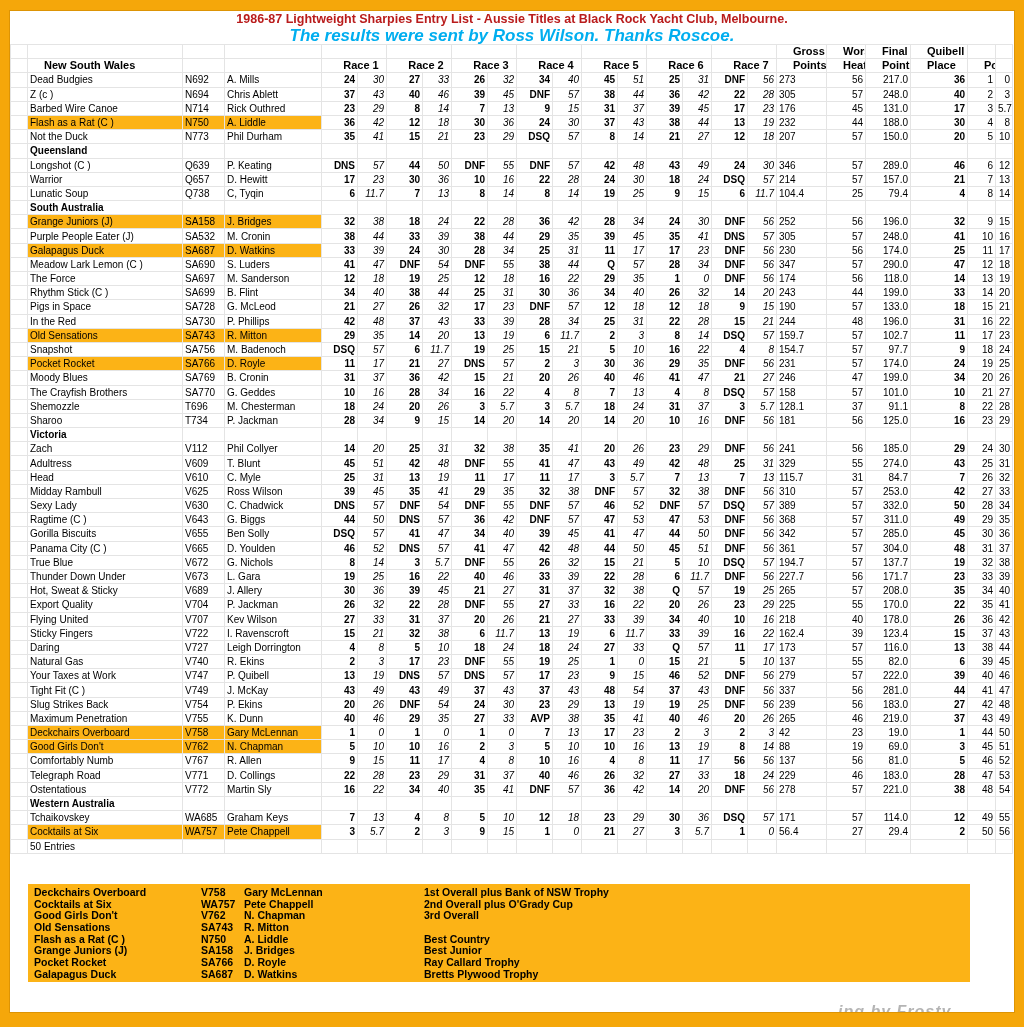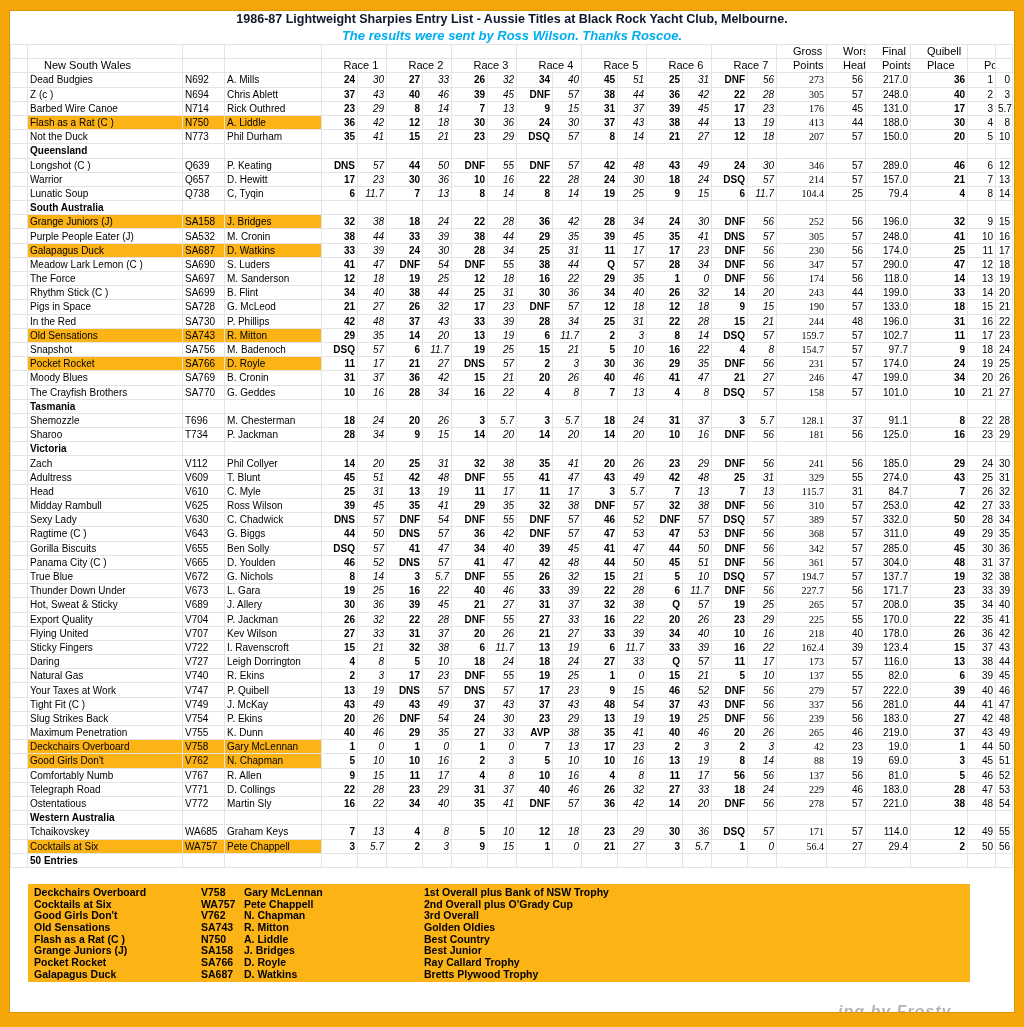--- a/index.html
+++ b/index.html
@@ -6,43 +6,43 @@
   body{
     width:1024px;height:1027px;position:relative;
     background:var(--border_orange,#F5A70A);
     font-family:"Liberation Sans","DejaVu Sans",sans-serif;
     -webkit-font-smoothing:antialiased;
   }
   .sheet{
     position:absolute;left:10px;top:11px;width:1004px;height:1001px;
     background:#ffffff;outline:1px solid #DD9404;overflow:hidden;
   }
-  .title-row{height:17px;line-height:17px;text-align:center;font-size:12.5px;font-weight:bold;color:#0f172a;}
-  .subtitle-row{height:16px;line-height:15px;text-align:center;font-size:13px;font-weight:bold;font-style:italic;color:var(--cyan,#00AEEF);}
+  .title-row{height:17px;line-height:17px;text-align:center;font-size:12.5px;font-weight:bold;color:#b91c1c;}
+  .subtitle-row{height:16px;line-height:15px;text-align:center;font-size:17px;font-weight:bold;font-style:italic;color:var(--cyan,#00AEEF);}
   table.results{border-collapse:collapse;table-layout:fixed;margin-left:0;width:1002px;}
   table.results td{
     border:1px solid var(--grid,#E4E4E4);
     font-size:10px;line-height:11px;height:14.2px;
     padding:0 2px;box-sizing:border-box;overflow:hidden;white-space:nowrap;
     color:#000;background:#fff;
   }
   td.c-name{padding-left:3px;margin-left:40px;}
   td.c-sail{padding-left:2px;}
   td.c-skip{padding-left:3px;}
   td.c-place{font-weight:bold;text-align:right;padding-right:7px;}
   td.c-pts{font-style:italic;text-align:right;padding-right:5px;}
-  td.c-gross{text-align:right;padding-right:11px;font-family:Liberation Serif, serif;}
+  td.c-gross{text-align:left;padding-right:11px;}
   td.c-worst{text-align:right;padding-right:13px;}
   td.c-final{text-align:right;padding-right:5px;}
   td.c-prog{background:var(--gray_col,#E8E8E8);font-weight:bold;font-size:11px;text-align:right;padding-right:13px;}
   td.c-posn,td.c-ptscol{font-size:7.5px;color:#808080;text-align:right;padding-right:4px;}
   tr.hl td.c-name,tr.hl td.c-sail,tr.hl td.c-skip{background:var(--highlight_orange,#FCB316);}
   td.section-cell{background:var(--yellow,#FFFF00);font-weight:bold;font-size:11px;color:#000;padding-left:3px;}
-  td.note-cell{font-weight:bold;font-size:11px;padding-left:3px;margin-left:16px;}
-  tr.hrow td{font-weight:normal;font-size:11px;padding-left:16px;}
+  td.note-cell{font-weight:normal;font-size:11px;padding-left:3px;margin-left:16px;}
+  tr.hrow td{font-weight:bold;font-size:11px;padding-left:16px;}
   td.h-yellow{background:var(--yellow,#FFFF00);}
   td.h-gray{background:var(--gray_col,#E8E8E8);}
   td.h-race{background:var(--yellow,#FFFF00);text-align:center;}
   td.h-small{font-size:8px;background:var(--gray_col,#E8E8E8);text-align:center;padding:0 1px;}
   .summary{
     position:absolute;left:18px;top:873px;width:942px;height:98px;
     background:var(--highlight_orange,#FCB316);padding-top:3px;box-sizing:border-box;
   }
   .summary-row{display:flex;height:11.7px;line-height:11.7px;font-size:10.5px;font-weight:bold;color:#000;}
   .s-name{width:167px;padding-left:6px;}
@@ -219,21 +219,21 @@
           <td class="c-place">30</td>
           <td class="c-pts">36</td>
           <td class="c-place">24</td>
           <td class="c-pts">30</td>
           <td class="c-place">37</td>
           <td class="c-pts">43</td>
           <td class="c-place">38</td>
           <td class="c-pts">44</td>
           <td class="c-place">13</td>
           <td class="c-pts">19</td>
-          <td class="c-gross">413</td>
+          <td class="c-gross">232</td>
           <td class="c-worst">44</td>
           <td class="c-final">188.0</td>
           <td class="c-prog">30</td>
           <td class="c-posn">4</td>
           <td class="c-ptscol">8</td>
         </tr>
         <tr>
           <td></td>
           <td class="c-name">Not the Duck</td>
           <td class="c-sail">N773</td>
@@ -719,46 +719,20 @@
           <td class="c-place">4</td>
           <td class="c-pts">8</td>
           <td class="c-place">DSQ</td>
           <td class="c-pts">57</td>
           <td class="c-gross">158</td>
           <td class="c-worst">57</td>
           <td class="c-final">101.0</td>
           <td class="c-prog">10</td>
           <td class="c-posn">21</td>
           <td class="c-ptscol">27</td>
-        </tr>
-        <tr>
-          <td></td>
-          <td class="section-cell">Tasmania</td>
-          <td></td>
-          <td></td>
-          <td></td>
-          <td></td>
-          <td></td>
-          <td></td>
-          <td></td>
-          <td></td>
-          <td></td>
-          <td></td>
-          <td></td>
-          <td></td>
-          <td></td>
-          <td></td>
-          <td></td>
-          <td></td>
-          <td></td>
-          <td></td>
-          <td></td>
-          <td class="c-prog"></td>
-          <td></td>
-          <td></td>
         </tr>
         <tr>
           <td></td>
           <td class="c-name">Shemozzle</td>
           <td class="c-sail">T696</td>
           <td class="c-skip">M. Chesterman</td>
           <td class="c-place">18</td>
           <td class="c-pts">24</td>
           <td class="c-place">20</td>
           <td class="c-pts">26</td>
@@ -1604,21 +1578,20 @@
       <div class="summary-row">
         <div class="s-name">Good Girls Don't</div>
         <div class="s-sail">V762</div>
         <div class="s-skip">N. Chapman</div>
         <div class="s-award">3rd Overall</div>
       </div>
       <div class="summary-row">
         <div class="s-name">Old Sensations</div>
         <div class="s-sail">SA743</div>
         <div class="s-skip">R. Mitton</div>
-        <div class="s-award">Golden Oldies</div>
       </div>
       <div class="summary-row">
         <div class="s-name">Flash as a Rat (C )</div>
         <div class="s-sail">N750</div>
         <div class="s-skip">A. Liddle</div>
         <div class="s-award">Best Country</div>
       </div>
       <div class="summary-row">
         <div class="s-name">Grange Juniors (J)</div>
         <div class="s-sail">SA158</div>

